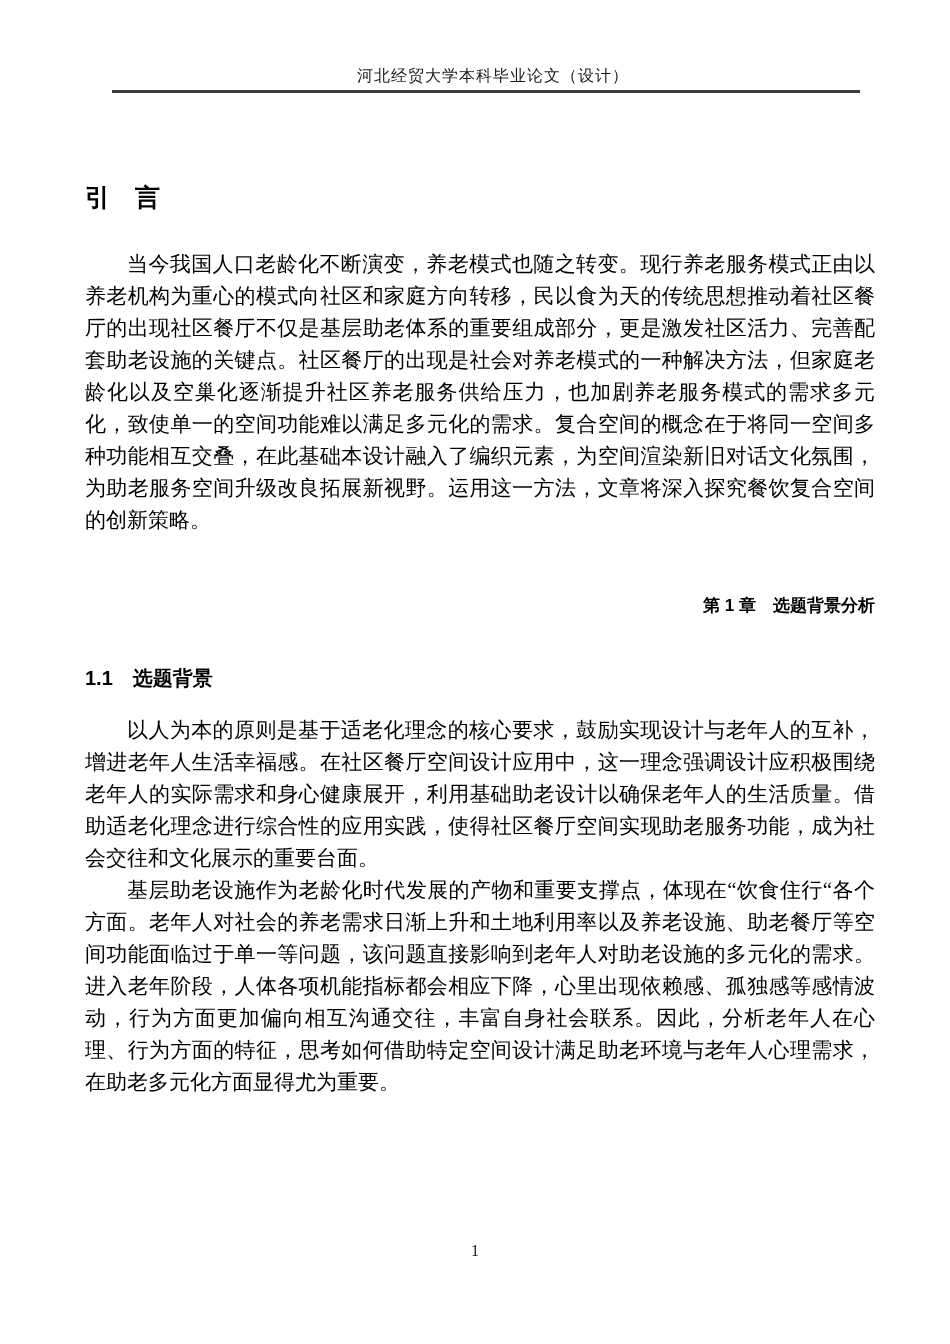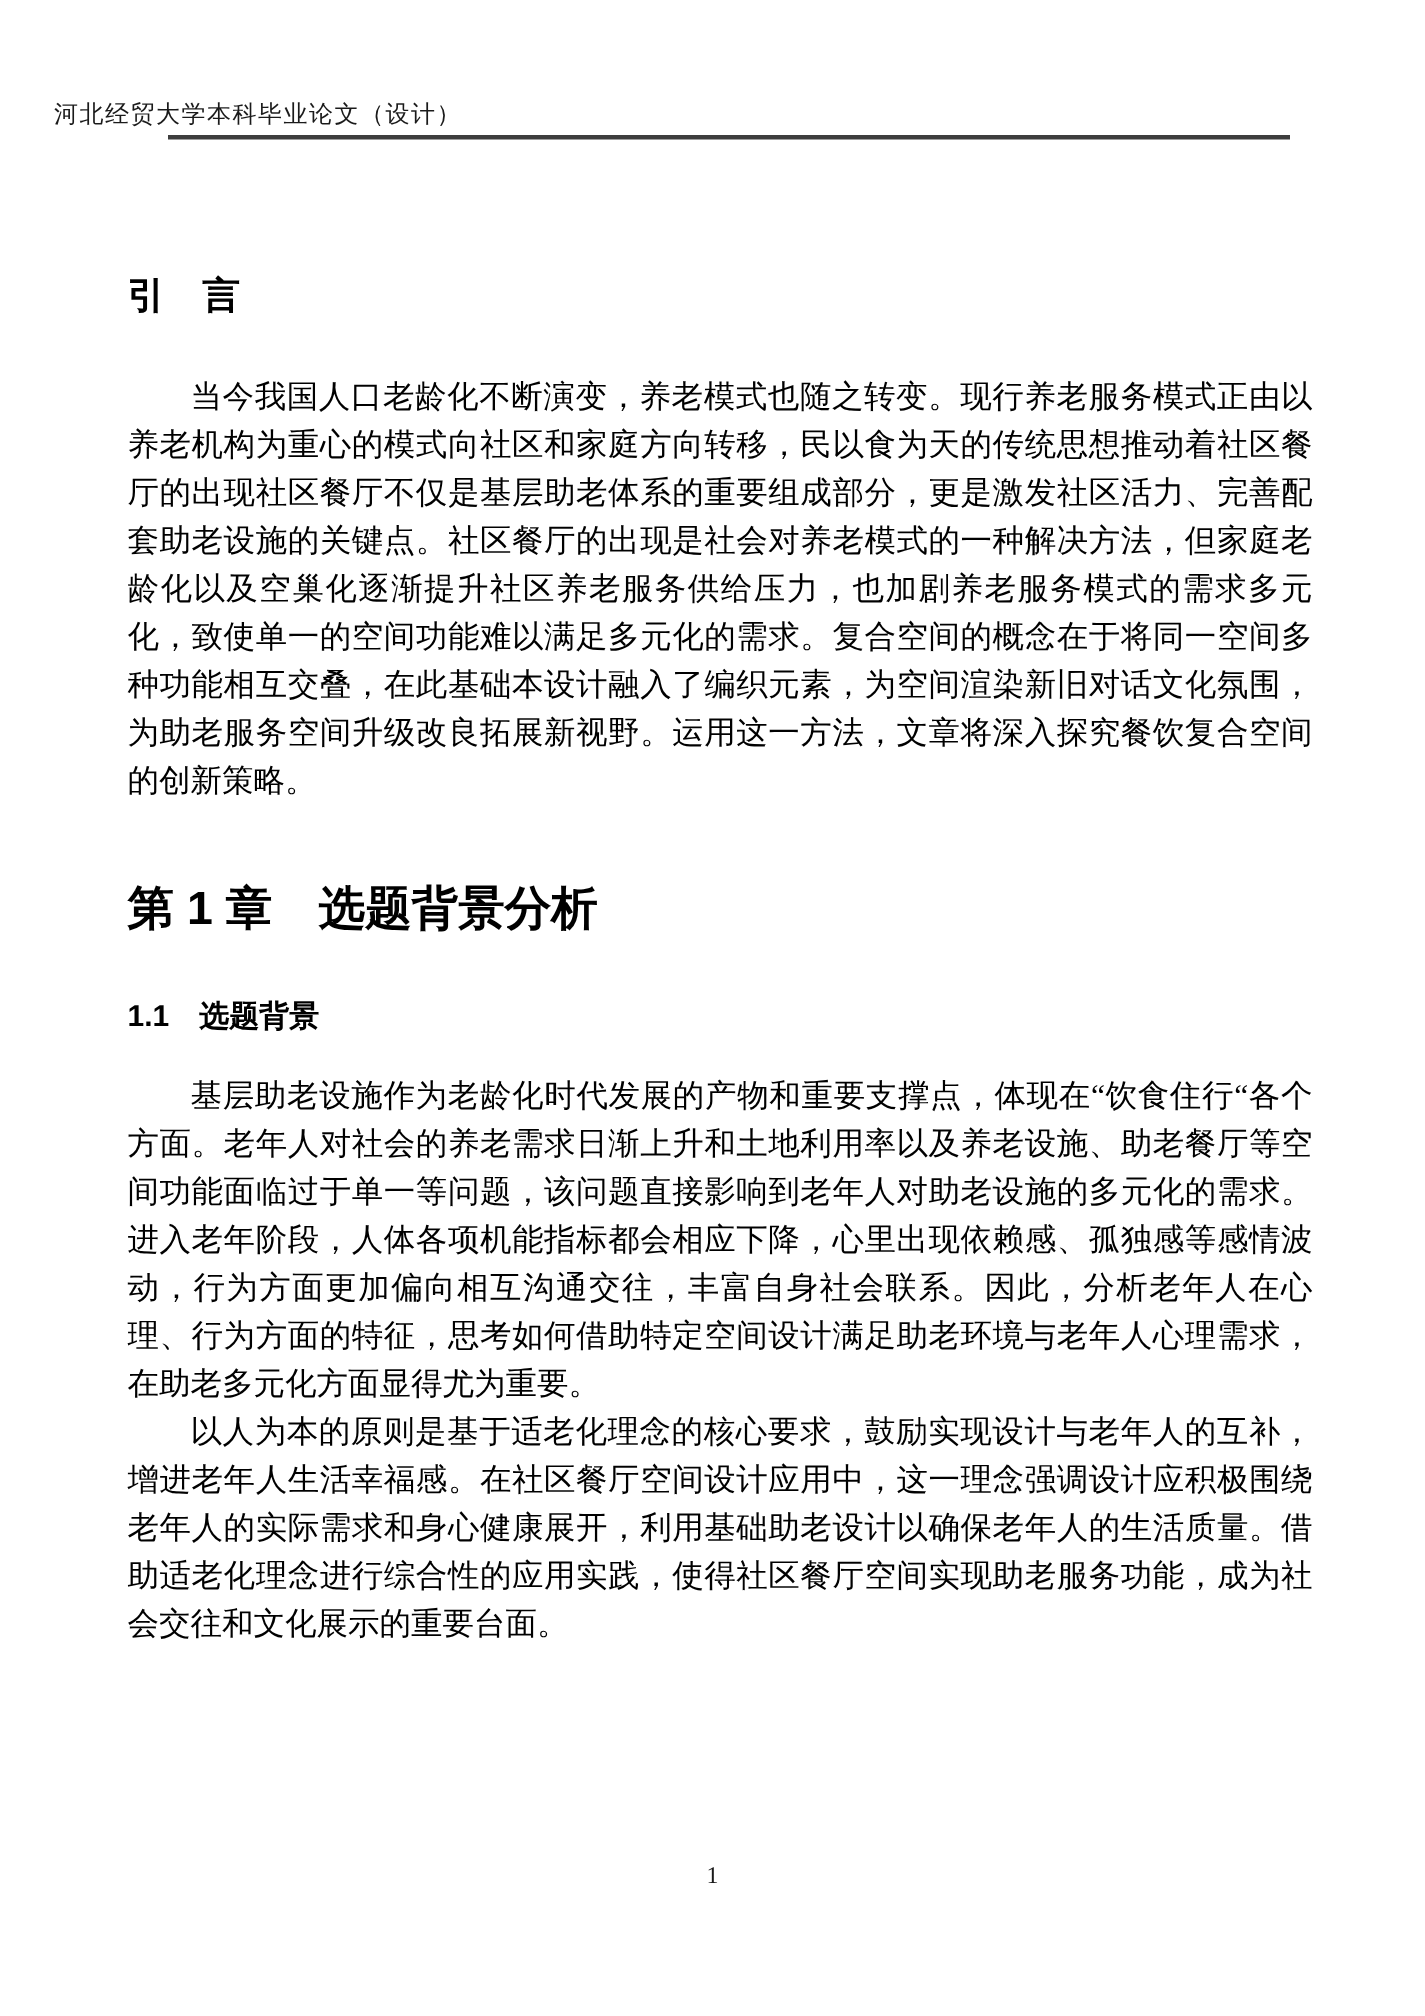--- a/index.html
+++ b/index.html
@@ -16,20 +16,21 @@
     width: 950px;
     height: 1344px;
     background: #ffffff;
     overflow: hidden;
   }
   .running-head {
     position: absolute;
     top: 66px;
     left: 0;
     width: 950px;
+    text-align: center;
     font-size: 16px;
     letter-spacing: 1px;
     color: #1a1a1a;
     padding-left: 36px;
   }
   .header-rule {
     position: absolute;
     top: 90px;
     left: 112px;
     width: 748px;
@@ -52,23 +53,23 @@
   .body-para {
     font-size: 21px;
     line-height: 32px;
     text-align: justify;
     text-indent: 2em;
     margin: 0;
   }
   .chapter-title {
     font-family: "Liberation Sans", "DejaVu Sans", sans-serif;
     font-weight: bold;
-    font-size: 31px;
+    font-size: 17px;
     line-height: 36px;
-    text-align: left;
+    text-align: right;
     margin: 52px 0 40px 0;
   }
   .section-title {
     font-family: Liberation Sans, sans-serif;
     font-weight: bold;
     font-size: 20px;
     line-height: 28px;
     text-align: left;
     margin: 0 0 22px 0;
   }
@@ -102,23 +103,23 @@
 
     <h1 class="intro-title">引　言</h1>
 
     <p class="body-para">当今我国人口老龄化不断演变，养老模式也随之转变。现行养老服务模式正由以养老机构为重心的模式向社区和家庭方向转移，民以食为天的传统思想推动着社区餐厅的出现社区餐厅不仅是基层助老体系的重要组成部分，更是激发社区活力、完善配套助老设施的关键点。社区餐厅的出现是社会对养老模式的一种解决方法，但家庭老龄化以及空巢化逐渐提升社区养老服务供给压力，也加剧养老服务模式的需求多元化，致使单一的空间功能难以满足多元化的需求。复合空间的概念在于将同一空间多种功能相互交叠，在此基础本设计融入了编织元素，为空间渲染新旧对话文化氛围，为助老服务空间升级改良拓展新视野。运用这一方法，文章将深入探究餐饮复合空间的创新策略。</p>
 
     <h2 class="chapter-title">第 1 章　选题背景分析</h2>
 
     <h3 class="section-title">1.1　选题背景</h3>
 
 
+    <p class="body-para">以人为本的原则是基于适老化理念的核心要求，鼓励实现设计与老年人的互补，增进老年人生活幸福感。在社区餐厅空间设计应用中，这一理念强调设计应积极围绕老年人的实际需求和身心健康展开，利用基础助老设计以确保老年人的生活质量。借助适老化理念进行综合性的应用实践，使得社区餐厅空间实现助老服务功能，成为社会交往和文化展示的重要台面。</p>
+
     <p class="body-para">基层助老设施作为老龄化时代发展的产物和重要支撑点，体现在“饮食住行“各个方面。老年人对社会的养老需求日渐上升和土地利用率以及养老设施、助老餐厅等空间功能面临过于单一等问题，该问题直接影响到老年人对助老设施的多元化的需求。进入老年阶段，人体各项机能指标都会相应下降，心里出现依赖感、孤独感等感情波动，行为方面更加偏向相互沟通交往，丰富自身社会联系。因此，分析老年人在心理、行为方面的特征，思考如何借助特定空间设计满足助老环境与老年人心理需求，在助老多元化方面显得尤为重要。</p>
-
-    <p class="body-para">以人为本的原则是基于适老化理念的核心要求，鼓励实现设计与老年人的互补，增进老年人生活幸福感。在社区餐厅空间设计应用中，这一理念强调设计应积极围绕老年人的实际需求和身心健康展开，利用基础助老设计以确保老年人的生活质量。借助适老化理念进行综合性的应用实践，使得社区餐厅空间实现助老服务功能，成为社会交往和文化展示的重要台面。</p>
 
   </div>
 
   <div class="footer">
     <span class="page-number">1</span>
   </div>
 
 </div>
 
 </body></html>

